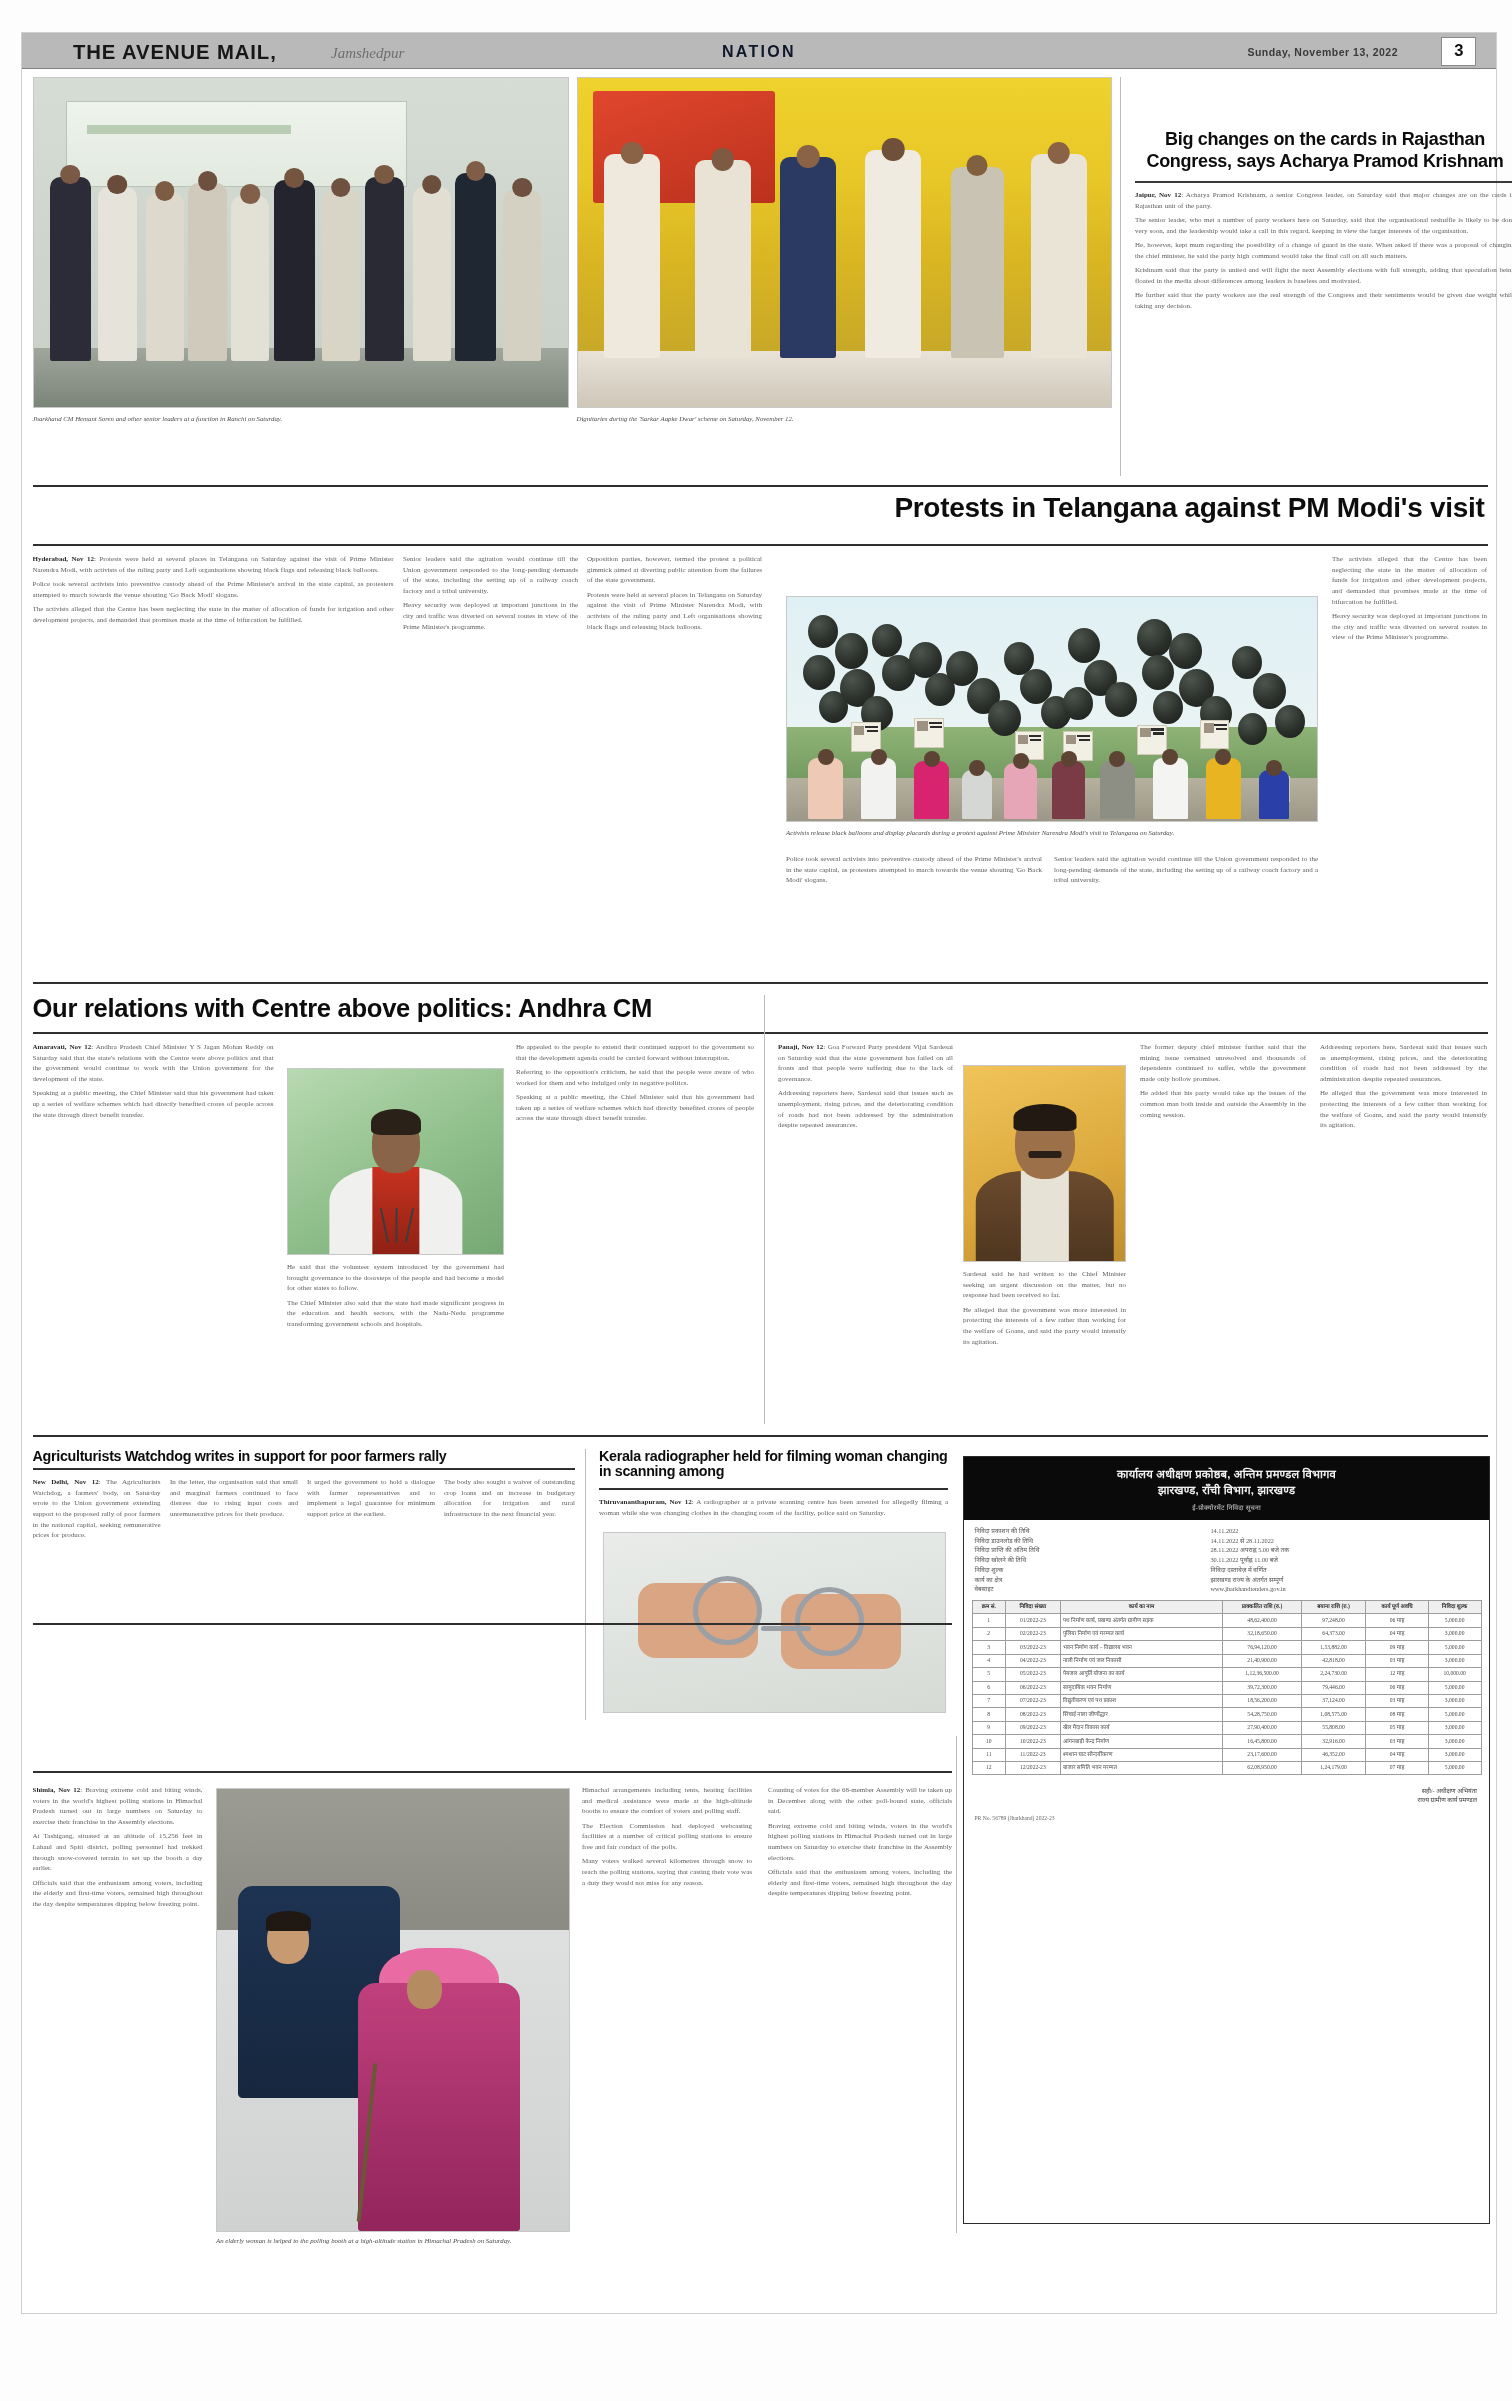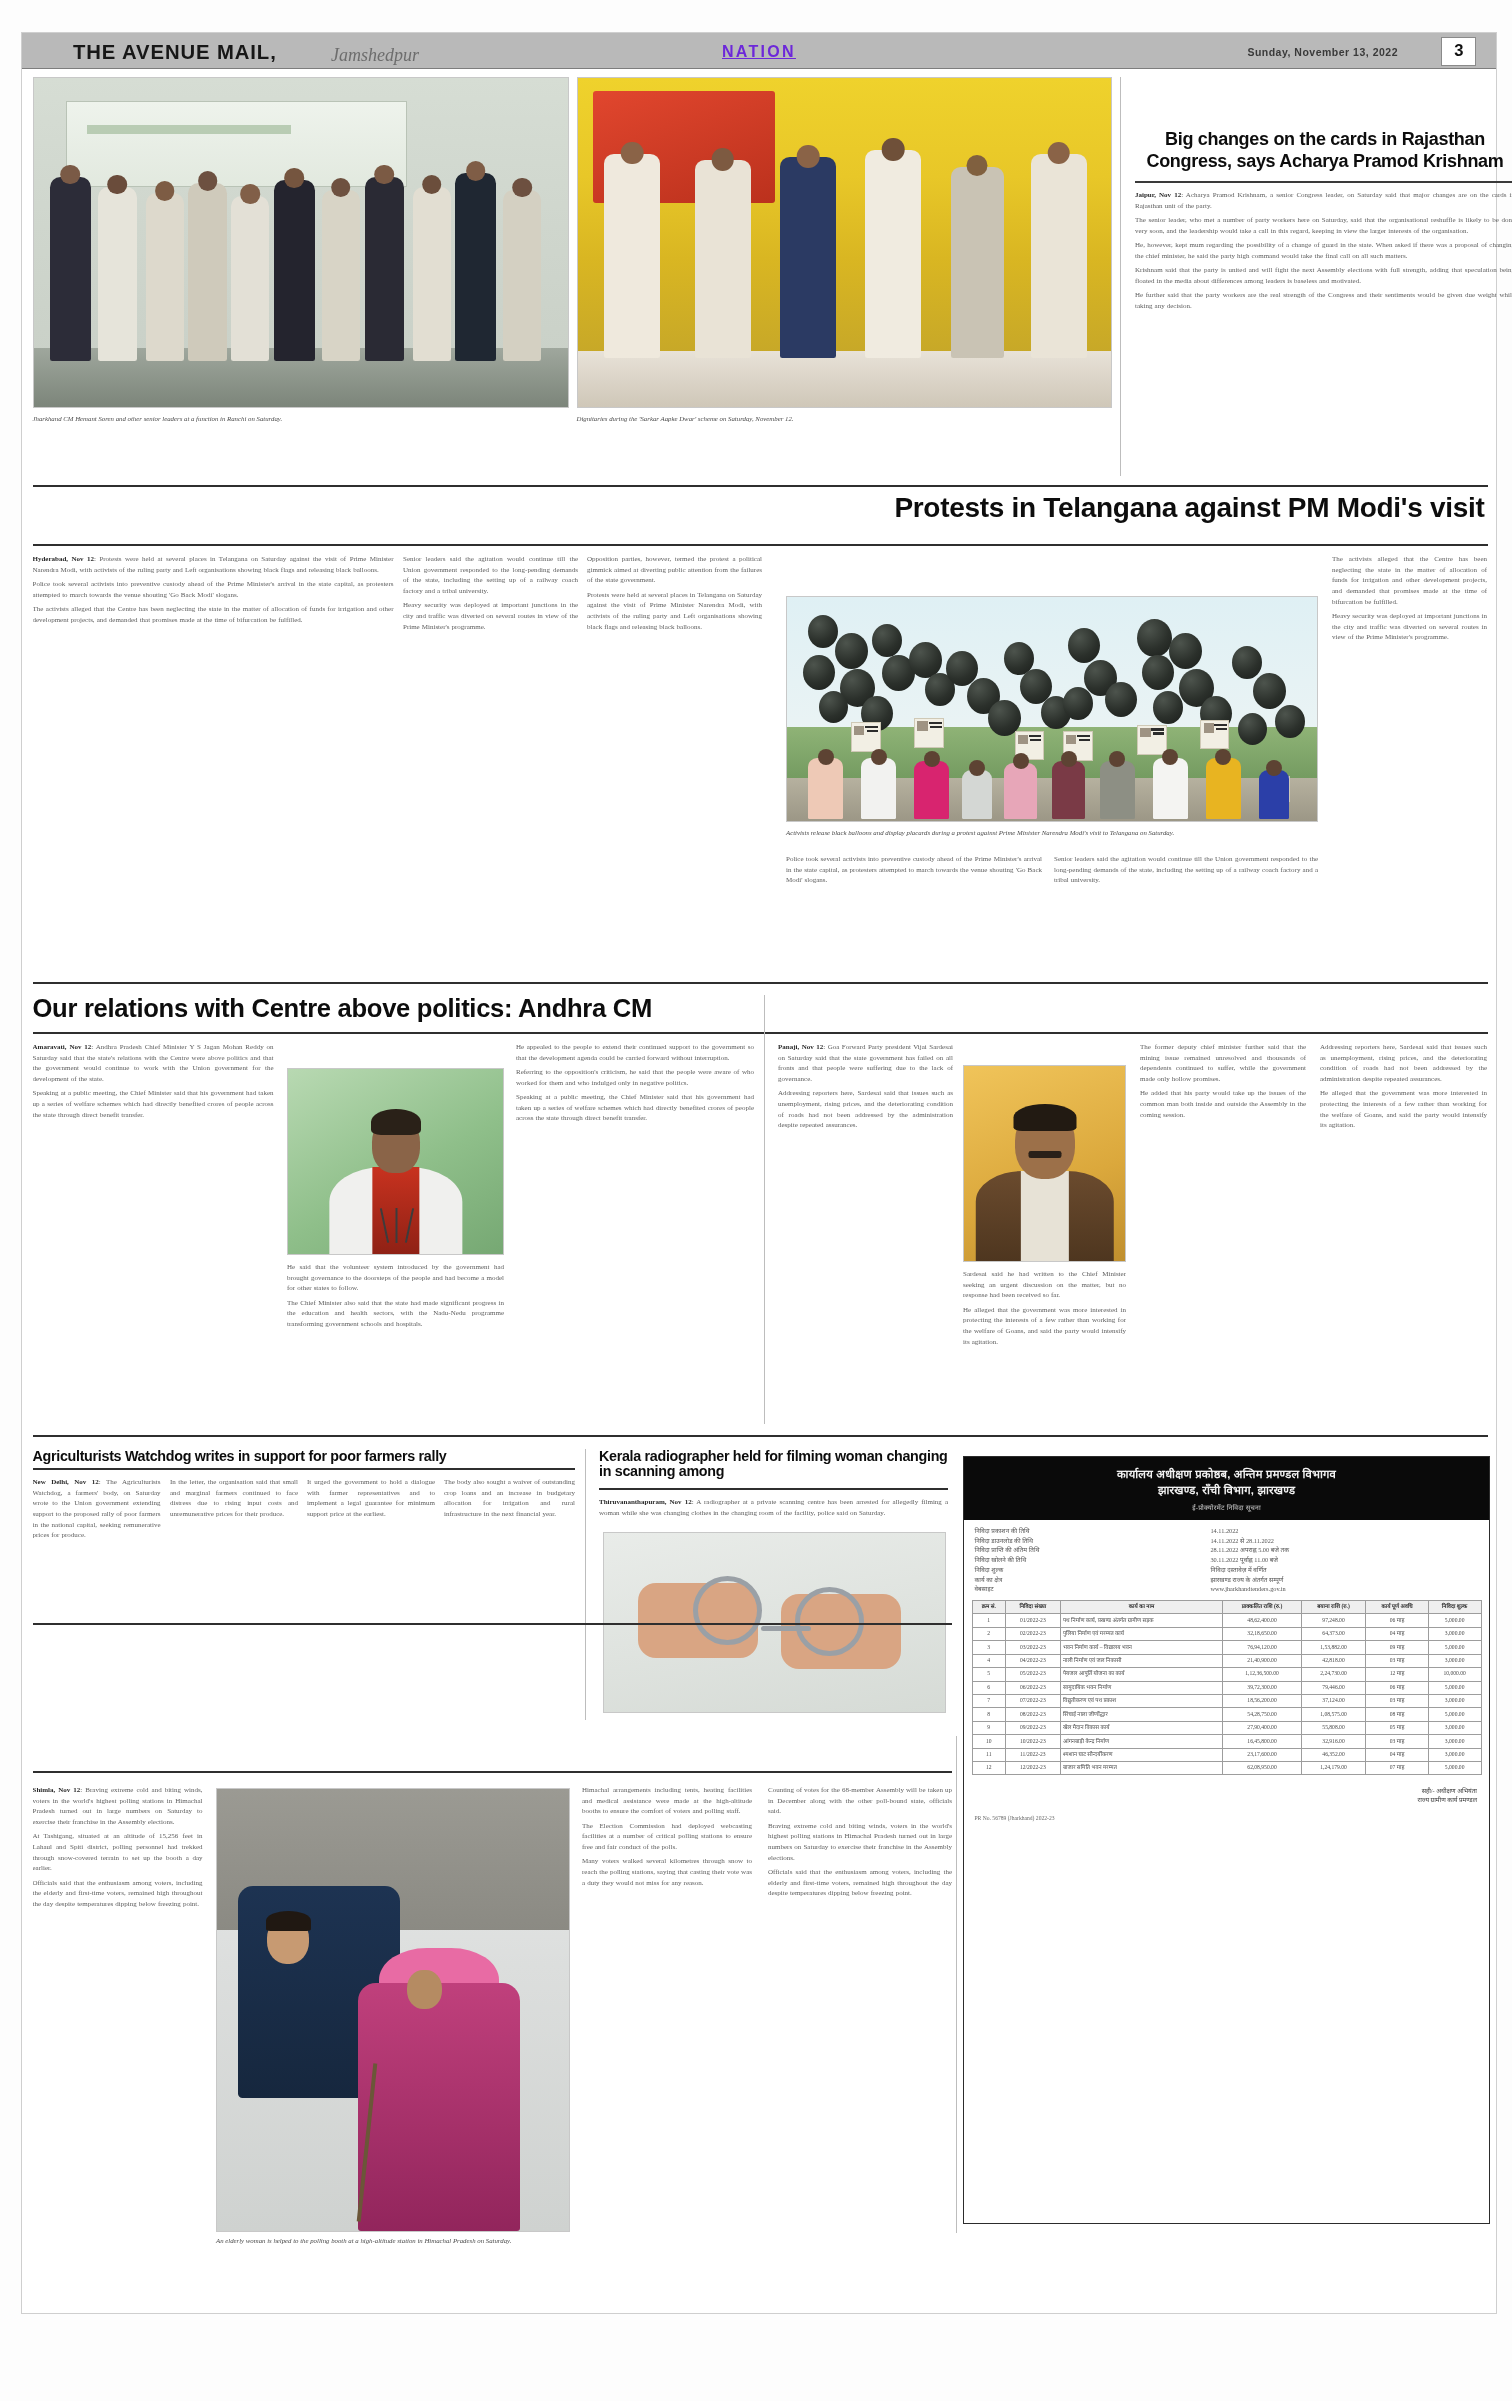--- a/index.html
+++ b/index.html
@@ -34,26 +34,26 @@
   }
   .mast-title {
     position: absolute; left: 51px; top: 7.5px;
     font-family: "Liberation Sans", sans-serif;
     font-weight: bold; font-size: 20.3px; letter-spacing: 0.9px;
     color: #171717;
   }
   .mast-city {
     position: absolute; left: 309px; top: 12px;
     font-family: "Liberation Serif", serif;
-    font-style: italic; font-size: 18px; color: #6d6d6d;
+    font-style: italic; font-size: 15px; color: #6d6d6d;
   }
   .mast-section {
     position: absolute; left: 700px; top: 9.8px;
     font-family: "Liberation Sans", sans-serif;
-    font-weight: bold; font-size: 16px; letter-spacing: 2.3px; color: #6d28d9; text-decoration: underline;
+    font-weight: bold; font-size: 16px; letter-spacing: 2.3px; color: #0f172a;
   }
   .mast-date {
     position: absolute; right: 98px; top: 12.8px;
     font-family: "Liberation Sans", sans-serif;
     font-weight: bold; font-size: 10.5px; letter-spacing: 0.5px; color: #3a3a3a;
   }
   .mast-pageno {
     position: absolute; right: 19.6px; top: 3.8px;
     width: 35px; height: 29px;
     background: #ffffff; border: 0.8px solid #8a8a8a;

